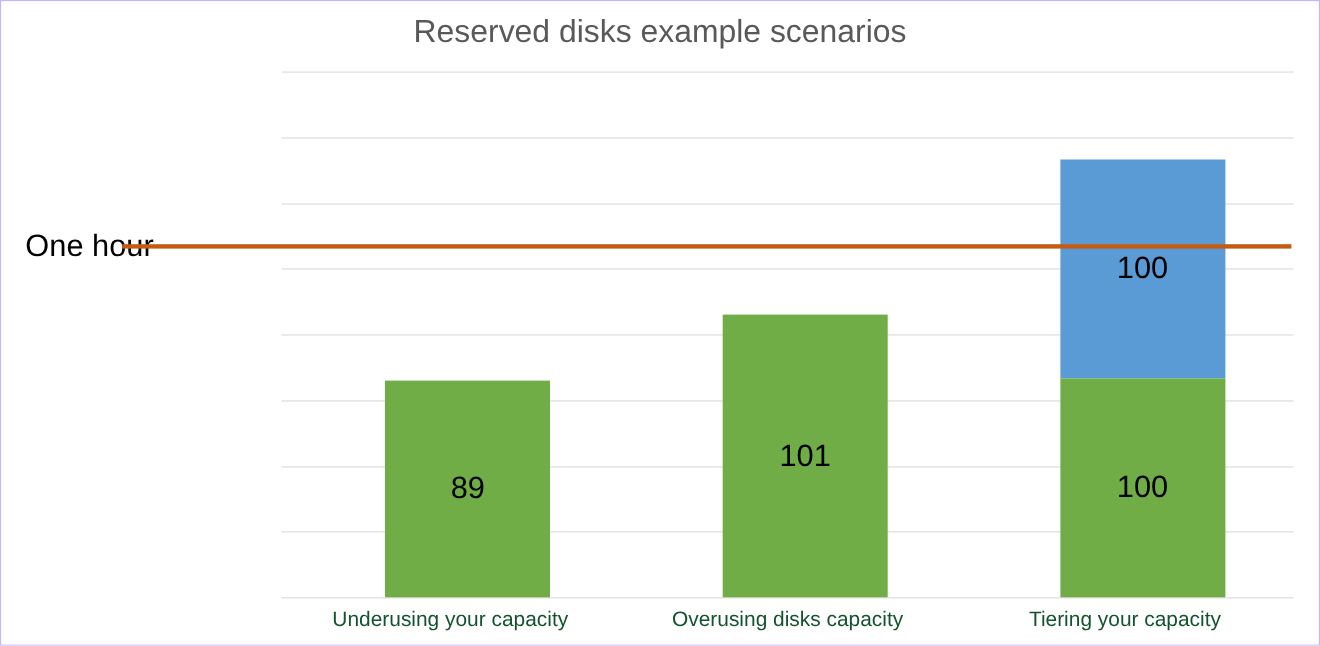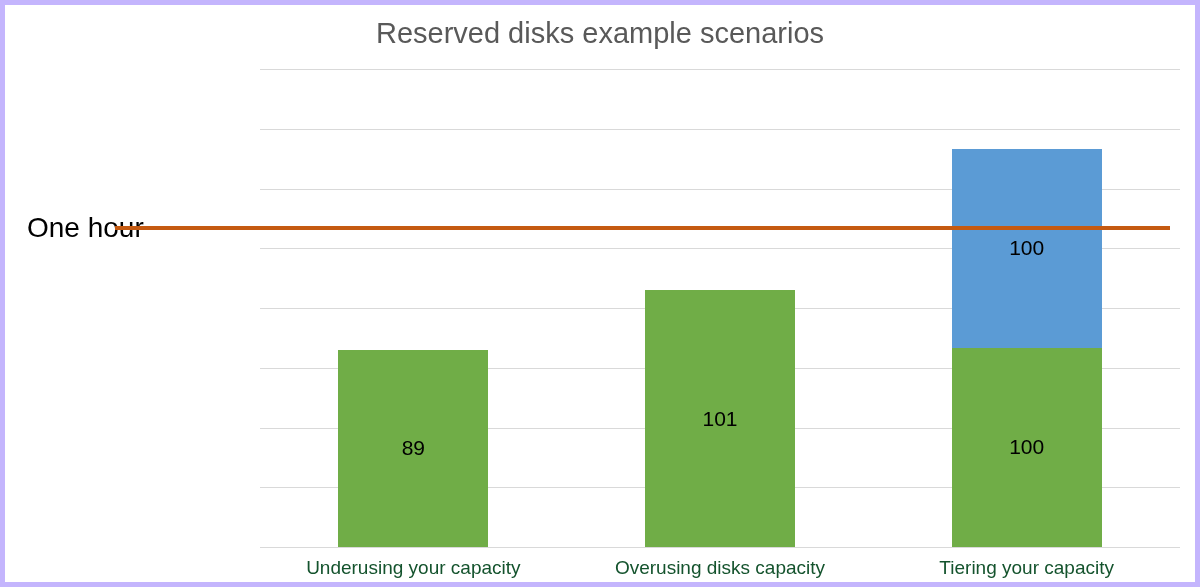--- a/index.html
+++ b/index.html
@@ -8,21 +8,21 @@
     width: 1200px;
     height: 587px;
     font-family: "Segoe UI", Arial, sans-serif;
     color: #595959;
     background: #fff;
   }
   .frame {
     box-sizing: border-box;
     width: 1200px;
     height: 587px;
-    border: 5px solid #c4b5fd;
+    border: 1px solid #c4b5fd;
     position: relative;
   }
   .title {
     position: absolute;
     top: 12px;
     left: 0;
     right: 0;
     text-align: center;
     font-size: 29px;
     color: #595959;
@@ -69,22 +69,23 @@
     transform: translateX(-50%);
     width: 150px;
     display: flex;
     flex-direction: column-reverse;
   }
   .seg {
     width: 100%;
     display: flex;
     align-items: center;
     justify-content: center;
-    font-size: 21px;
+    font-size: 28px;
     color: #000;
+    margin-left: 16px;
   }
   .seg.green { background: #70ad47; }
   .seg.blue  { background: #5b9bd5; }
   .axis-labels {
     position: absolute;
     left: 255px;
     width: 920px;
     top: 552px;
     height: 30px;
   }

